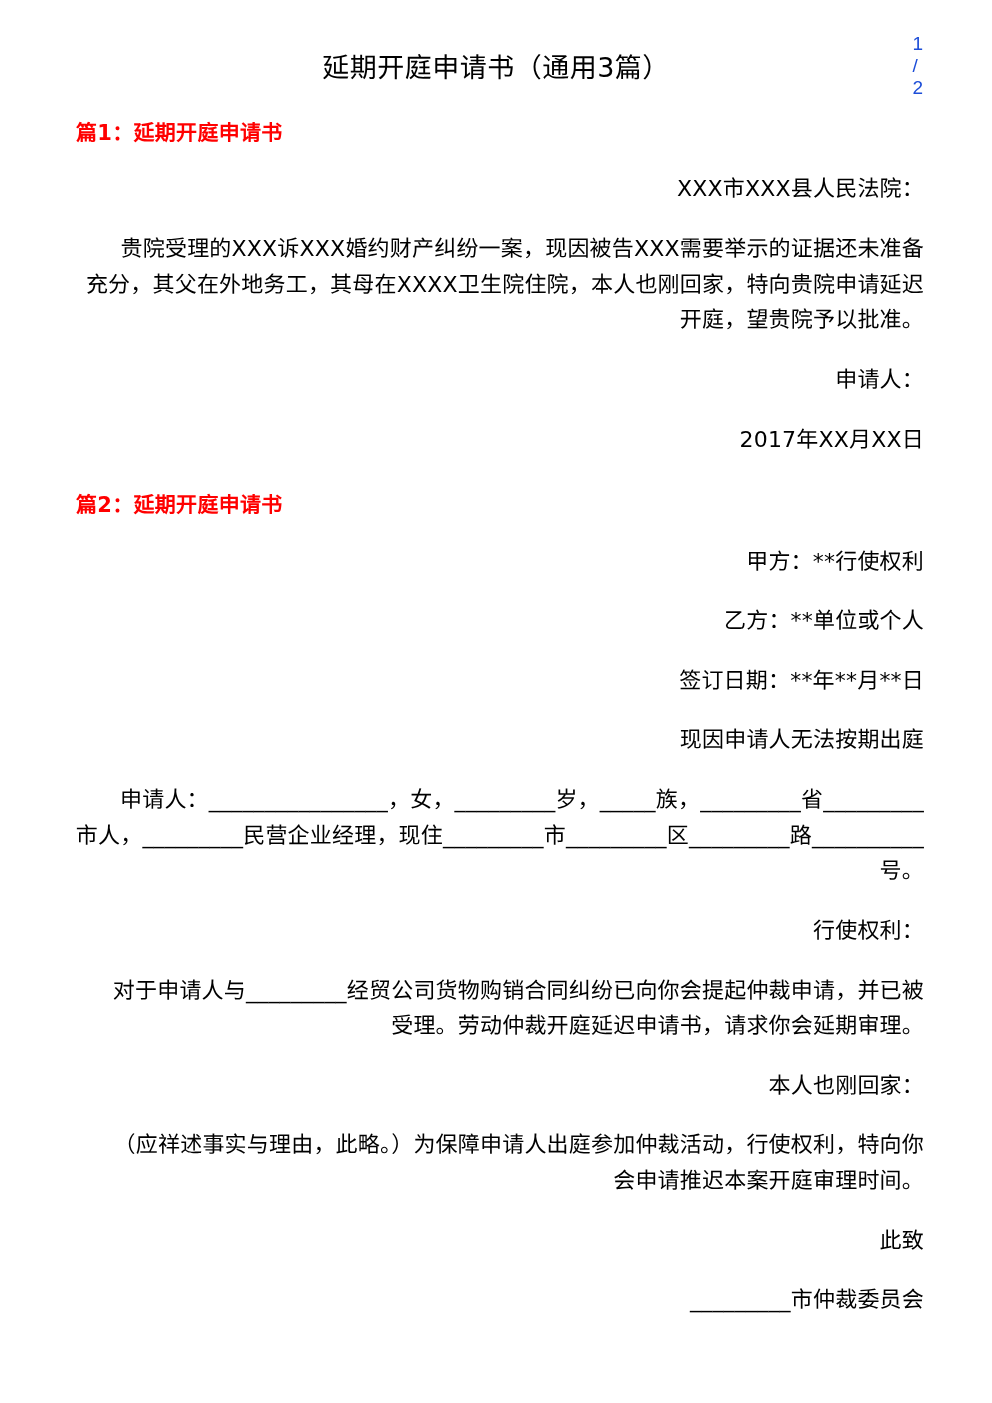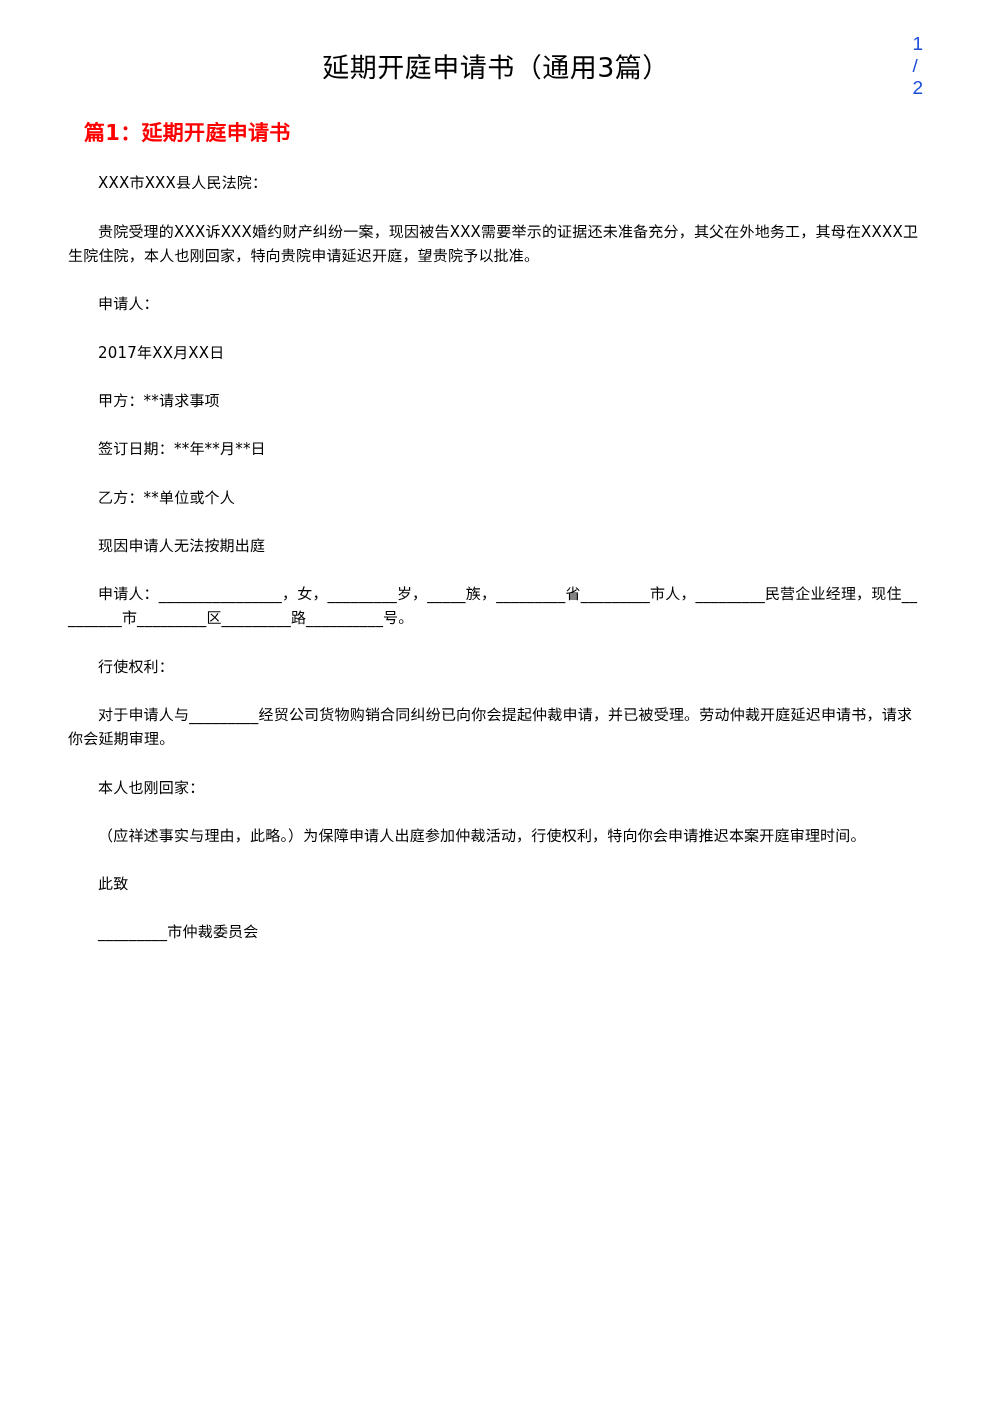--- a/index.html
+++ b/index.html
@@ -53,29 +53,29 @@
     line-height: 1.3;
     margin: 50px 0 0 0;
     letter-spacing: 0.5px;
   }
 
   .section-heading {
     color: #FF0000;
     font-weight: bold;
     font-size: 21px;
     line-height: 1.35;
-    margin: 34px 0 0 16px;
+    margin: 34px 0 0 8px;
     letter-spacing: 0.3px;
   }
 
   p.para {
-    font-size: 15px;
+    font-size: 22px;
     line-height: 1.62;
     margin: 24px 0 0 0;
-    text-align: left;
+    text-align: right;
     word-break: break-all;
     letter-spacing: 0.2px;
   }
   p.indent {
     text-indent: 2em;
   }
 
   
   .page-footer {
     height: 78px;
@@ -113,24 +113,25 @@
 
     <h1 class="doc-title">延期开庭申请书（通用3篇）</h1>
 
     <h2 class="section-heading">篇1：延期开庭申请书</h2>
 
     <p class="para indent">XXX市XXX县人民法院：</p>
     <p class="para indent">贵院受理的XXX诉XXX婚约财产纠纷一案，现因被告XXX需要举示的证据还未准备充分，其父在外地务工，其母在XXXX卫生院住院，本人也刚回家，特向贵院申请延迟开庭，望贵院予以批准。</p>
     <p class="para indent">申请人：</p>
     <p class="para indent">2017年XX月XX日</p>
 
+    <h2 class="section-heading">篇2：延期开庭申请书</h2>
 
-    <p class="para indent">甲方：**请求事项</p>
+    <p class="para indent">甲方：**行使权利</p>
+    <p class="para indent">乙方：**单位或个人</p>
     <p class="para indent">签订日期：**年**月**日</p>
-    <p class="para indent">乙方：**单位或个人</p>
     <p class="para indent">现因申请人无法按期出庭</p>
     <p class="para indent">申请人：________________，女，_________岁，_____族，_________省_________市人，_________民营企业经理，现住_________市_________区_________路__________号。</p>
     <p class="para indent">行使权利：</p>
     <p class="para indent">对于申请人与_________经贸公司货物购销合同纠纷已向你会提起仲裁申请，并已被受理。劳动仲裁开庭延迟申请书，请求你会延期审理。</p>
     <p class="para indent">本人也刚回家：</p>
     <p class="para indent">（应祥述事实与理由，此略。）为保障申请人出庭参加仲裁活动，行使权利，特向你会申请推迟本案开庭审理时间。</p>
     <p class="para indent">此致</p>
     <p class="para indent">_________市仲裁委员会</p>
 
   </div>

